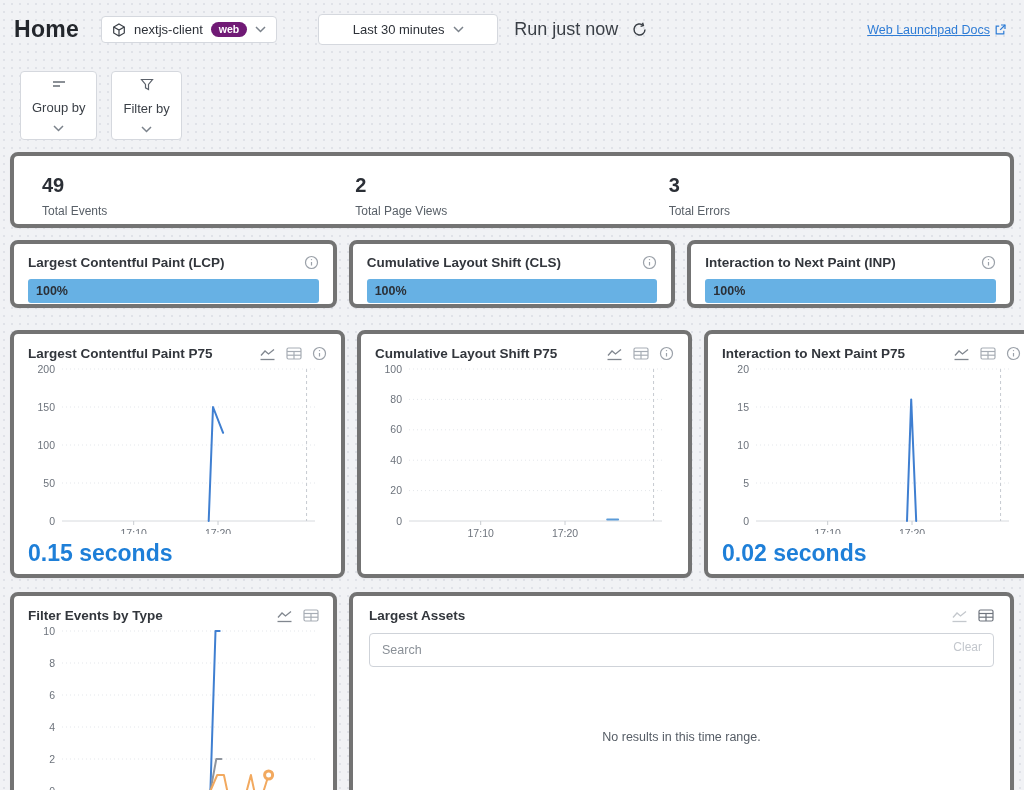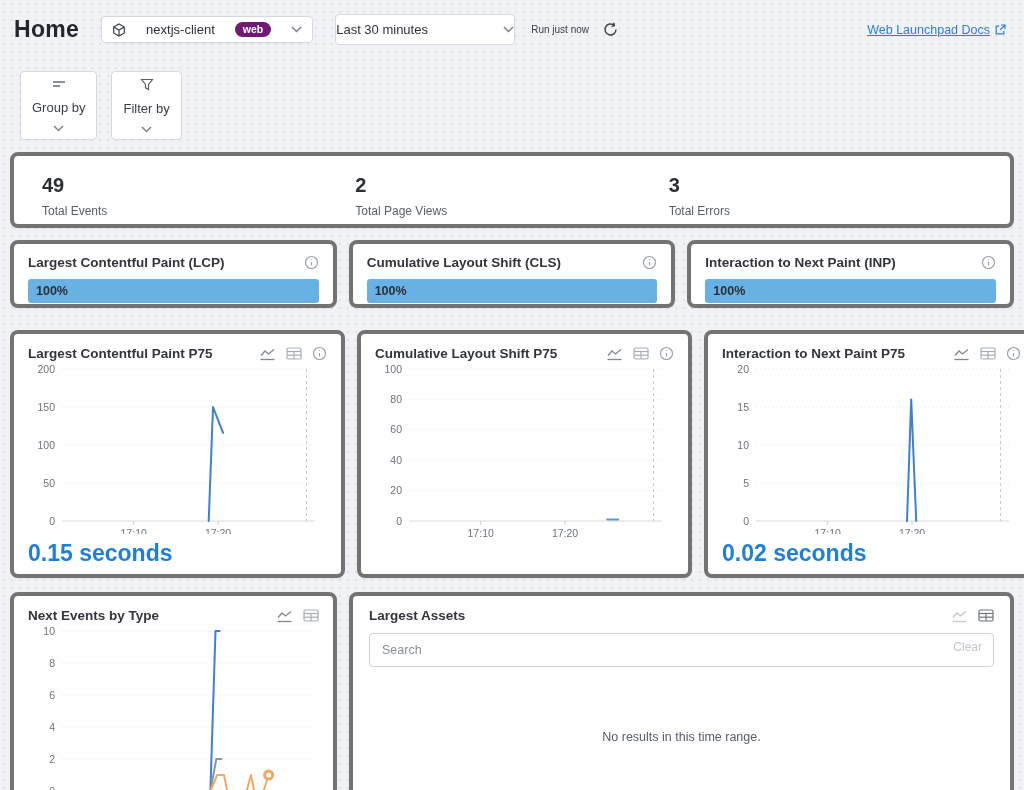--- a/index.html
+++ b/index.html
@@ -11,29 +11,29 @@
     background-size: 8px 8px;
     color: #2d3138;
   }
   .page { padding: 12px 10px 0 10px; }
 
   
   .header { display: flex; align-items: center; margin: 2px 4px 26px 4px; }
   .page-title { font-size: 23px; font-weight: 800; color: #23262c; letter-spacing: .3px; margin-right: 22px; }
   .sel-btn {
     background: #fff; border: 1px solid #d5d8de; border-radius: 4px;
-    display: inline-flex; align-items: center; gap: 20px;
+    display: inline-flex; align-items: center; gap: 8px;
     padding: 5px 10px; font-size: 13px; color: #2d3138; cursor: pointer;
   }
   .badge-web {
     background: #701a75; color: #fff; font-size: 10.5px; font-weight: 700;
     border-radius: 10px; padding: 2px 8px; line-height: 1;
   }
-  .time-select { margin-left: 22px; min-width: 180px; justify-content: space-between; padding: 7px 0; }
-  .run-status { display: flex; align-items: center; gap: 12px; margin-left: 16px; font-size: 10px; color: #3a3f46; }
+  .time-select { margin-left: 41px; min-width: 180px; justify-content: center; padding: 7px 20px; }
+  .run-status { display: flex; align-items: center; gap: 12px; margin-left: 16px; font-size: 18px; color: #3a3f46; }
   .refresh-btn { background: none; border: none; cursor: pointer; display: flex; padding: 2px; }
   .spacer { flex: 1; }
   .docs-link { font-size: 12.5px; color: #2e7cd6; text-decoration: underline; display: inline-flex; align-items: center; gap: 5px; margin-right: 4px; }
 
   
   .filter-row { display: flex; gap: 14px; margin: 0 4px 12px 10px; }
   .filter-btn { gap: 10px; padding: 6px 11px; color: #3a3f46; flex-direction: column; }
 
   
   .card {
@@ -369,21 +369,21 @@
           <line x1="278.56666666666666" y1="8" x2="278.56666666666666" y2="160" stroke="#c6cad0" stroke-width="1" stroke-dasharray="3 3"></line>
           <polyline points="185.0,160.0 189.2,38.4 194.2,160.0" fill="none" stroke="#3f7fd1" stroke-width="2" stroke-linejoin="round" stroke-linecap="round"></polyline>
         </svg>
       <div class="chart-footer">0.02 seconds</div>
     </div>
   </div>
 
   <div class="bottom-row">
     <div class="card events-card">
       <div class="card-title-row">
-        <span class="card-title">Next Events by Type</span>
+        <span class="card-title">Filter Events by Type</span>
         <span class="icon-row">
           <button class="icon-btn">
             <svg width="17" height="14" viewBox="0 0 17 14" fill="none" stroke="#81878f" stroke-width="1.3">
                 <polyline points="2,8.5 6,4 9.5,7 15,2.5"></polyline>
                 <line x1="1.5" y1="12.5" x2="15.5" y2="12.5"></line>
               </svg>
           </button>
           <button class="icon-btn">
             <svg width="16" height="13" viewBox="0 0 16 13" fill="none" stroke="#a7adb5" stroke-width="1.2">
                 <rect x="1" y="1" width="14" height="11" rx="1.5"></rect>

